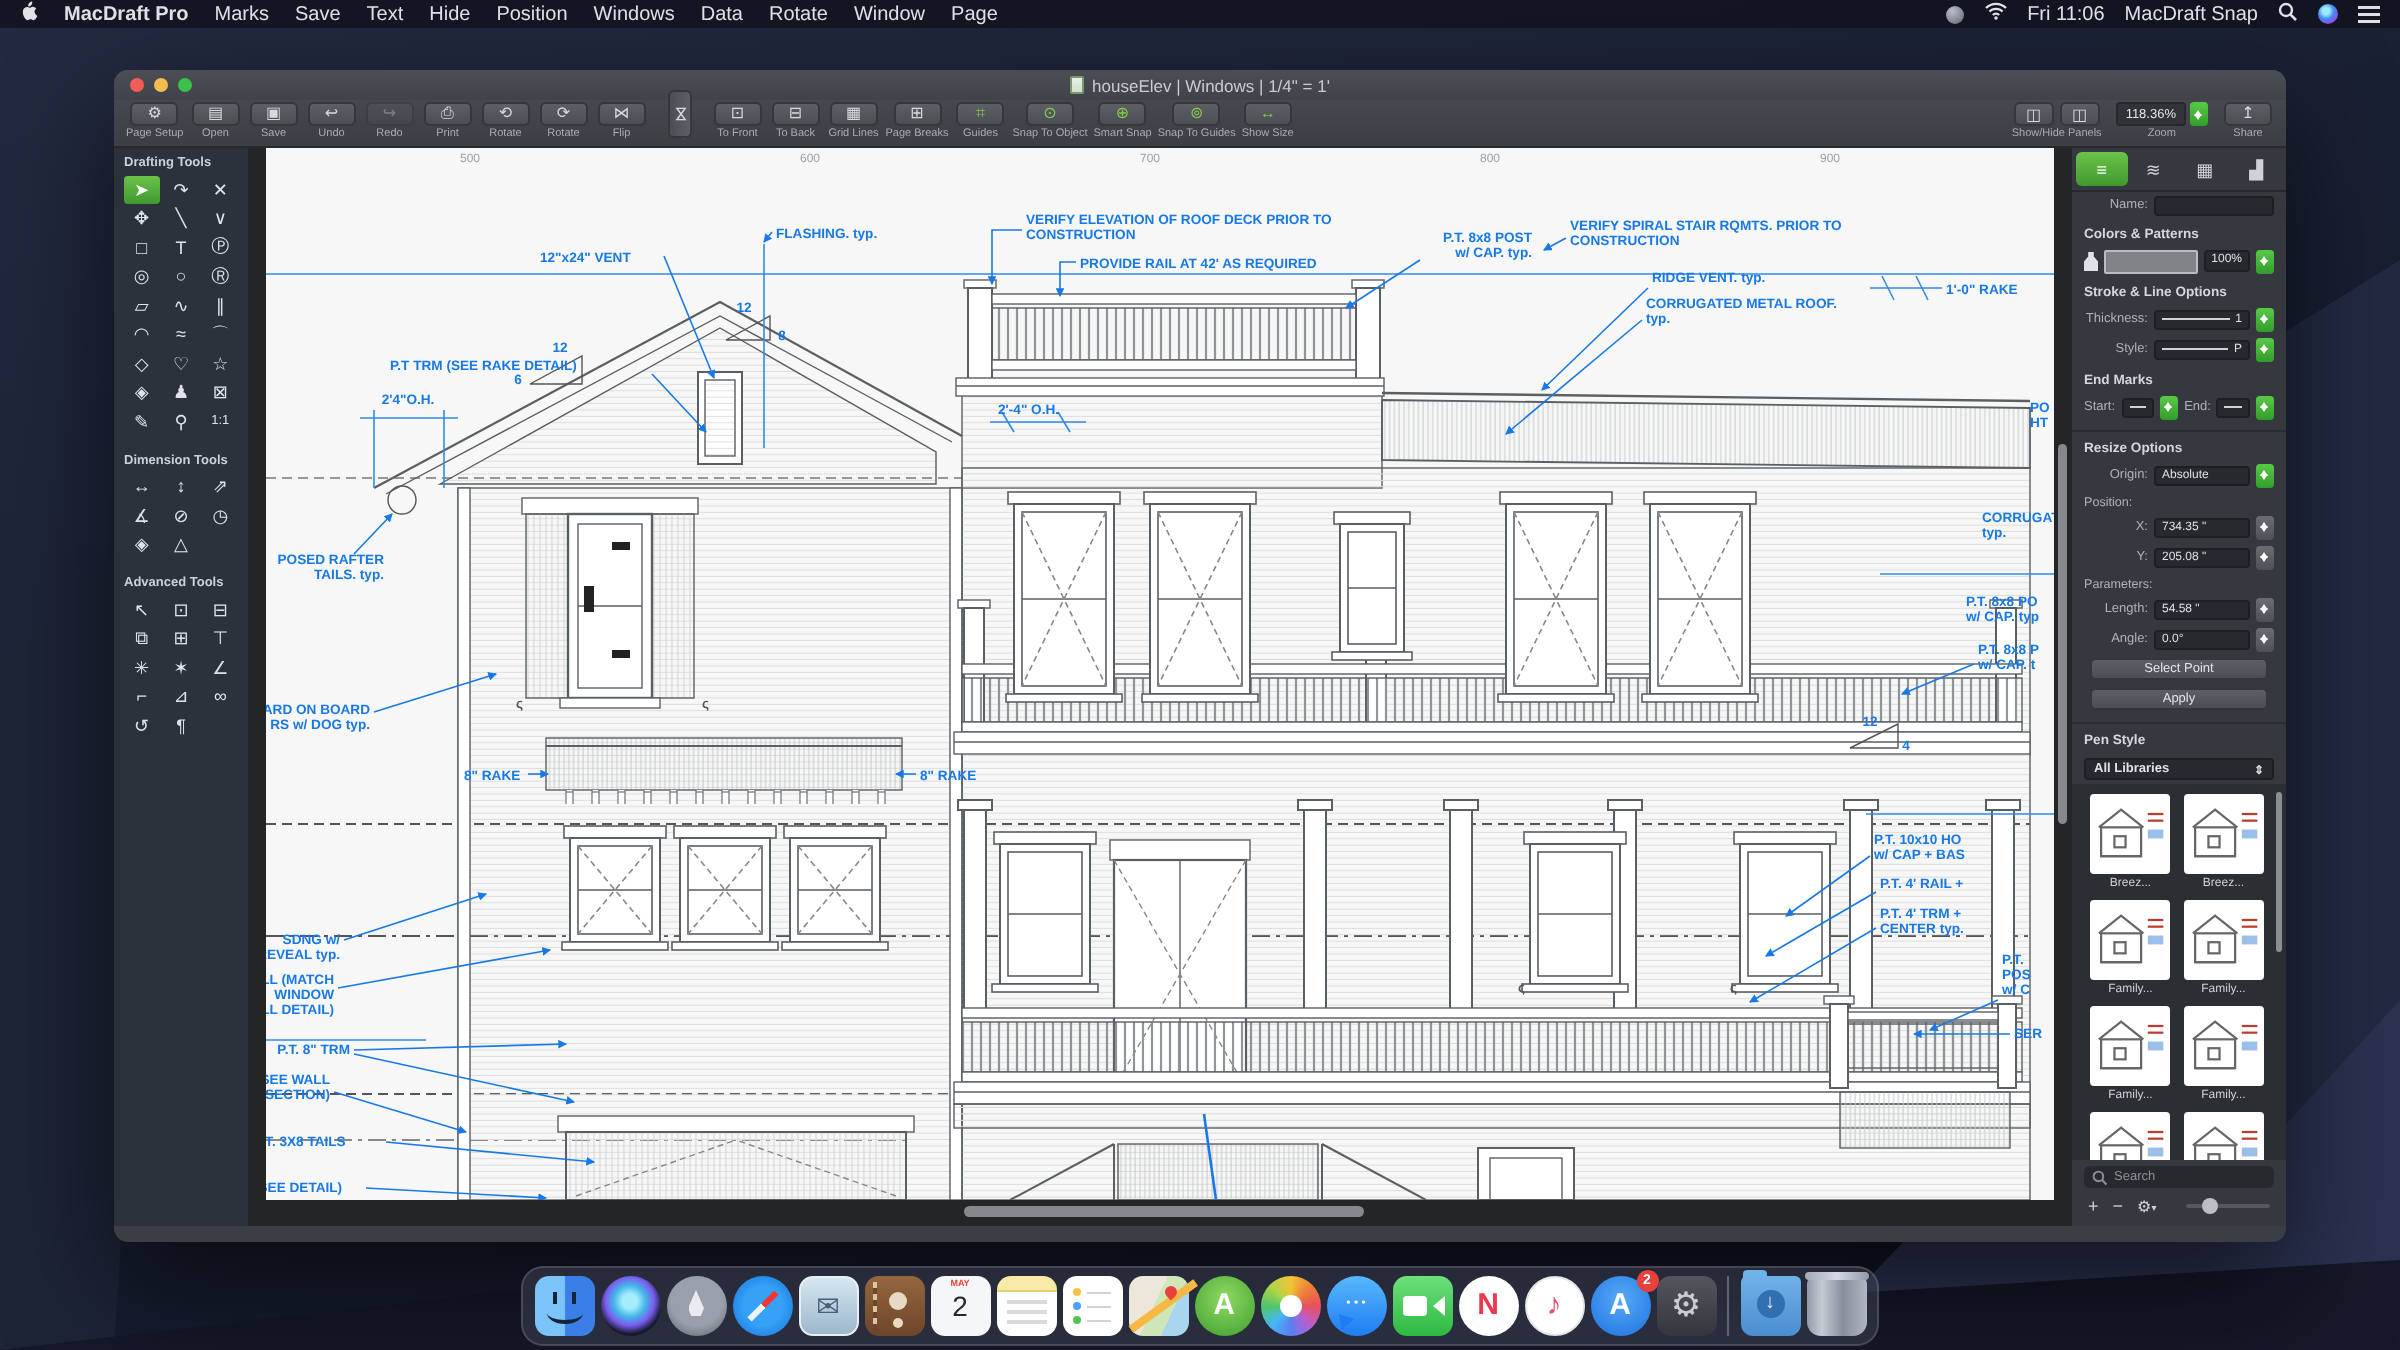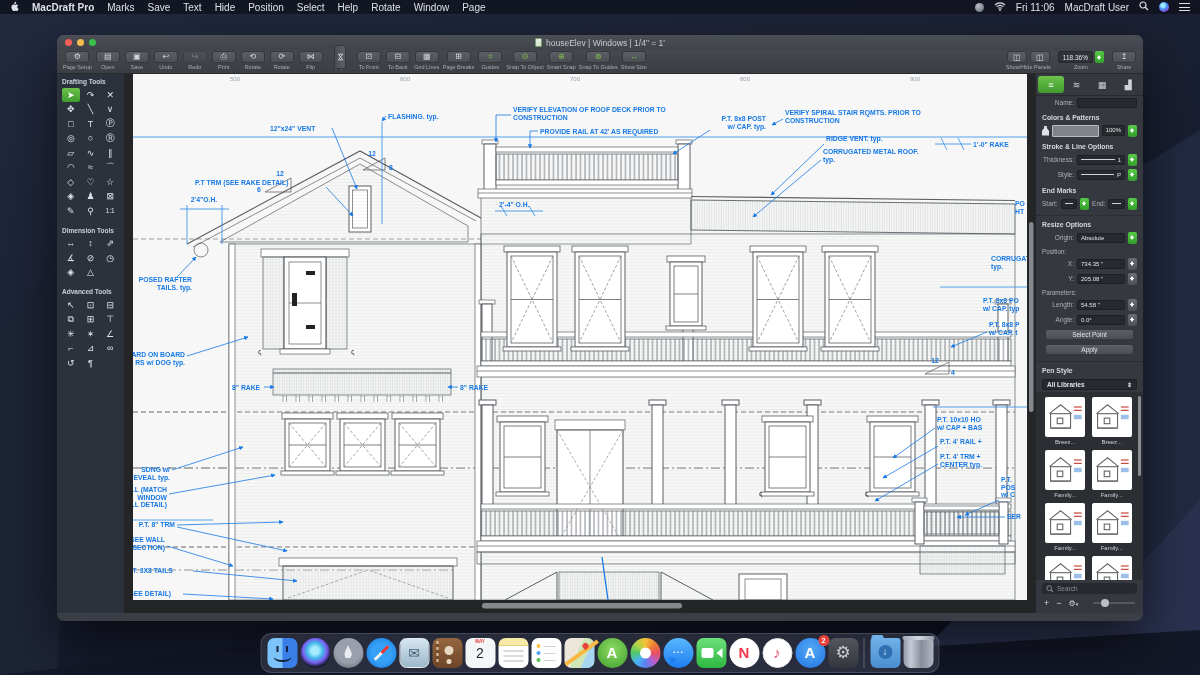--- a/index.html
+++ b/index.html
@@ -160,34 +160,34 @@
   <div class="mb-left" id="mb-left">
     <span><svg viewBox="0 0 14 16" width="9" height="11">
           <path fill="#dfe2e8" d="M7 4.5c1-.2 1.8-.8 2.2-1.7.4-.8.4-1.7.3-2.1-.9 0-1.9.5-2.5 1.3-.5.7-.8 1.6-.6 2.4zM11.3 8.6c0-1.6 1.3-2.4 1.4-2.5-.8-1.1-2-1.3-2.4-1.3-1-.1-2 .6-2.5.6-.5 0-1.3-.6-2.2-.6-1.1 0-2.2.7-2.8 1.7-1.2 2.1-.3 5.2.9 6.9.6.8 1.3 1.7 2.2 1.7.9 0 1.2-.6 2.3-.6 1.1 0 1.4.6 2.3.6.9 0 1.5-.8 2.1-1.6.7-.9.9-1.8.9-1.9-.1 0-2.1-.8-2.2-3z"></path>
         </svg></span>
   <span class="mb-item app">MacDraft Pro</span>
       <span class="mb-item">Marks</span>
       <span class="mb-item">Save</span>
       <span class="mb-item">Text</span>
       <span class="mb-item">Hide</span>
       <span class="mb-item">Position</span>
-      <span class="mb-item">Select</span>
-      <span class="mb-item">Help</span>
+      <span class="mb-item">Windows</span>
+      <span class="mb-item">Data</span>
       <span class="mb-item">Rotate</span>
       <span class="mb-item">Window</span>
       <span class="mb-item">Page</span>
     </div>
   <div class="mb-right">
     <span class="mb-orb"></span>
     <span><svg viewBox="0 0 12 9" width="12" height="9">
           <path d="M1 3a7 7 0 0 1 10 0M2.7 4.8a4.6 4.6 0 0 1 6.6 0M4.4 6.5a2.2 2.2 0 0 1 3.2 0" stroke="#dfe2e8" fill="none" stroke-width="1.1"></path>
           <circle cx="6" cy="8" r="0.9" fill="#dfe2e8"></circle>
         </svg></span>
     <span class="mb-time">Fri 11:06</span>
-    <span class="mb-user">MacDraft User</span>
+    <span class="mb-user">MacDraft Snap</span>
     <span><svg viewBox="0 0 10 10" width="10" height="10">
           <circle cx="4" cy="4" r="3" stroke="#dfe2e8" fill="none" stroke-width="1.2"></circle>
           <line x1="6.3" y1="6.3" x2="9" y2="9" stroke="#dfe2e8" stroke-width="1.3"></line>
         </svg></span>
     <span class="mb-siri"></span>
     <span class="mb-list"></span>
   </div>
 </div>
 
 <div class="window">

